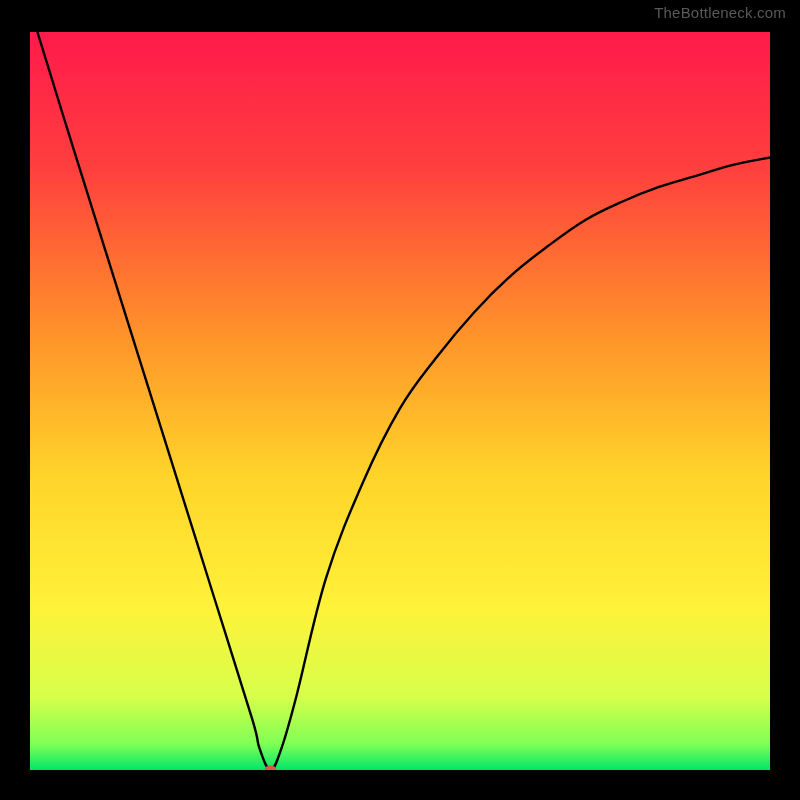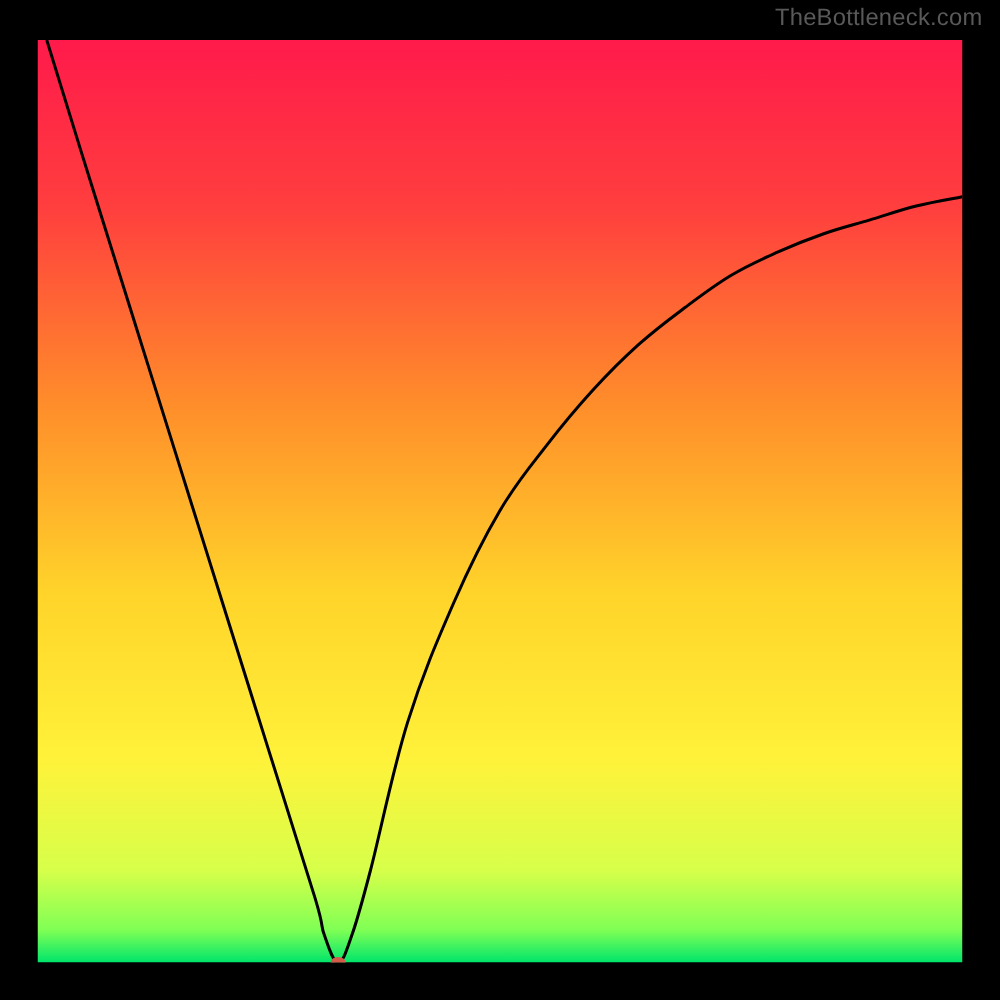--- a/index.html
+++ b/index.html
@@ -15,21 +15,21 @@
     position: relative;
     width: 800px;
     height: 800px;
     background: #000;
   }
   .watermark {
     position: absolute;
     top: 4px;
     right: 14px;
     color: #595959;
-    font-size: 19px;
+    font-size: 15px;
     font-weight: 500;
     letter-spacing: 0.2px;
     z-index: 10;
   }
   .plot-wrap {
     position: absolute;
     left: 30px;
     top: 32px;
     width: 740px;
     height: 738px;

